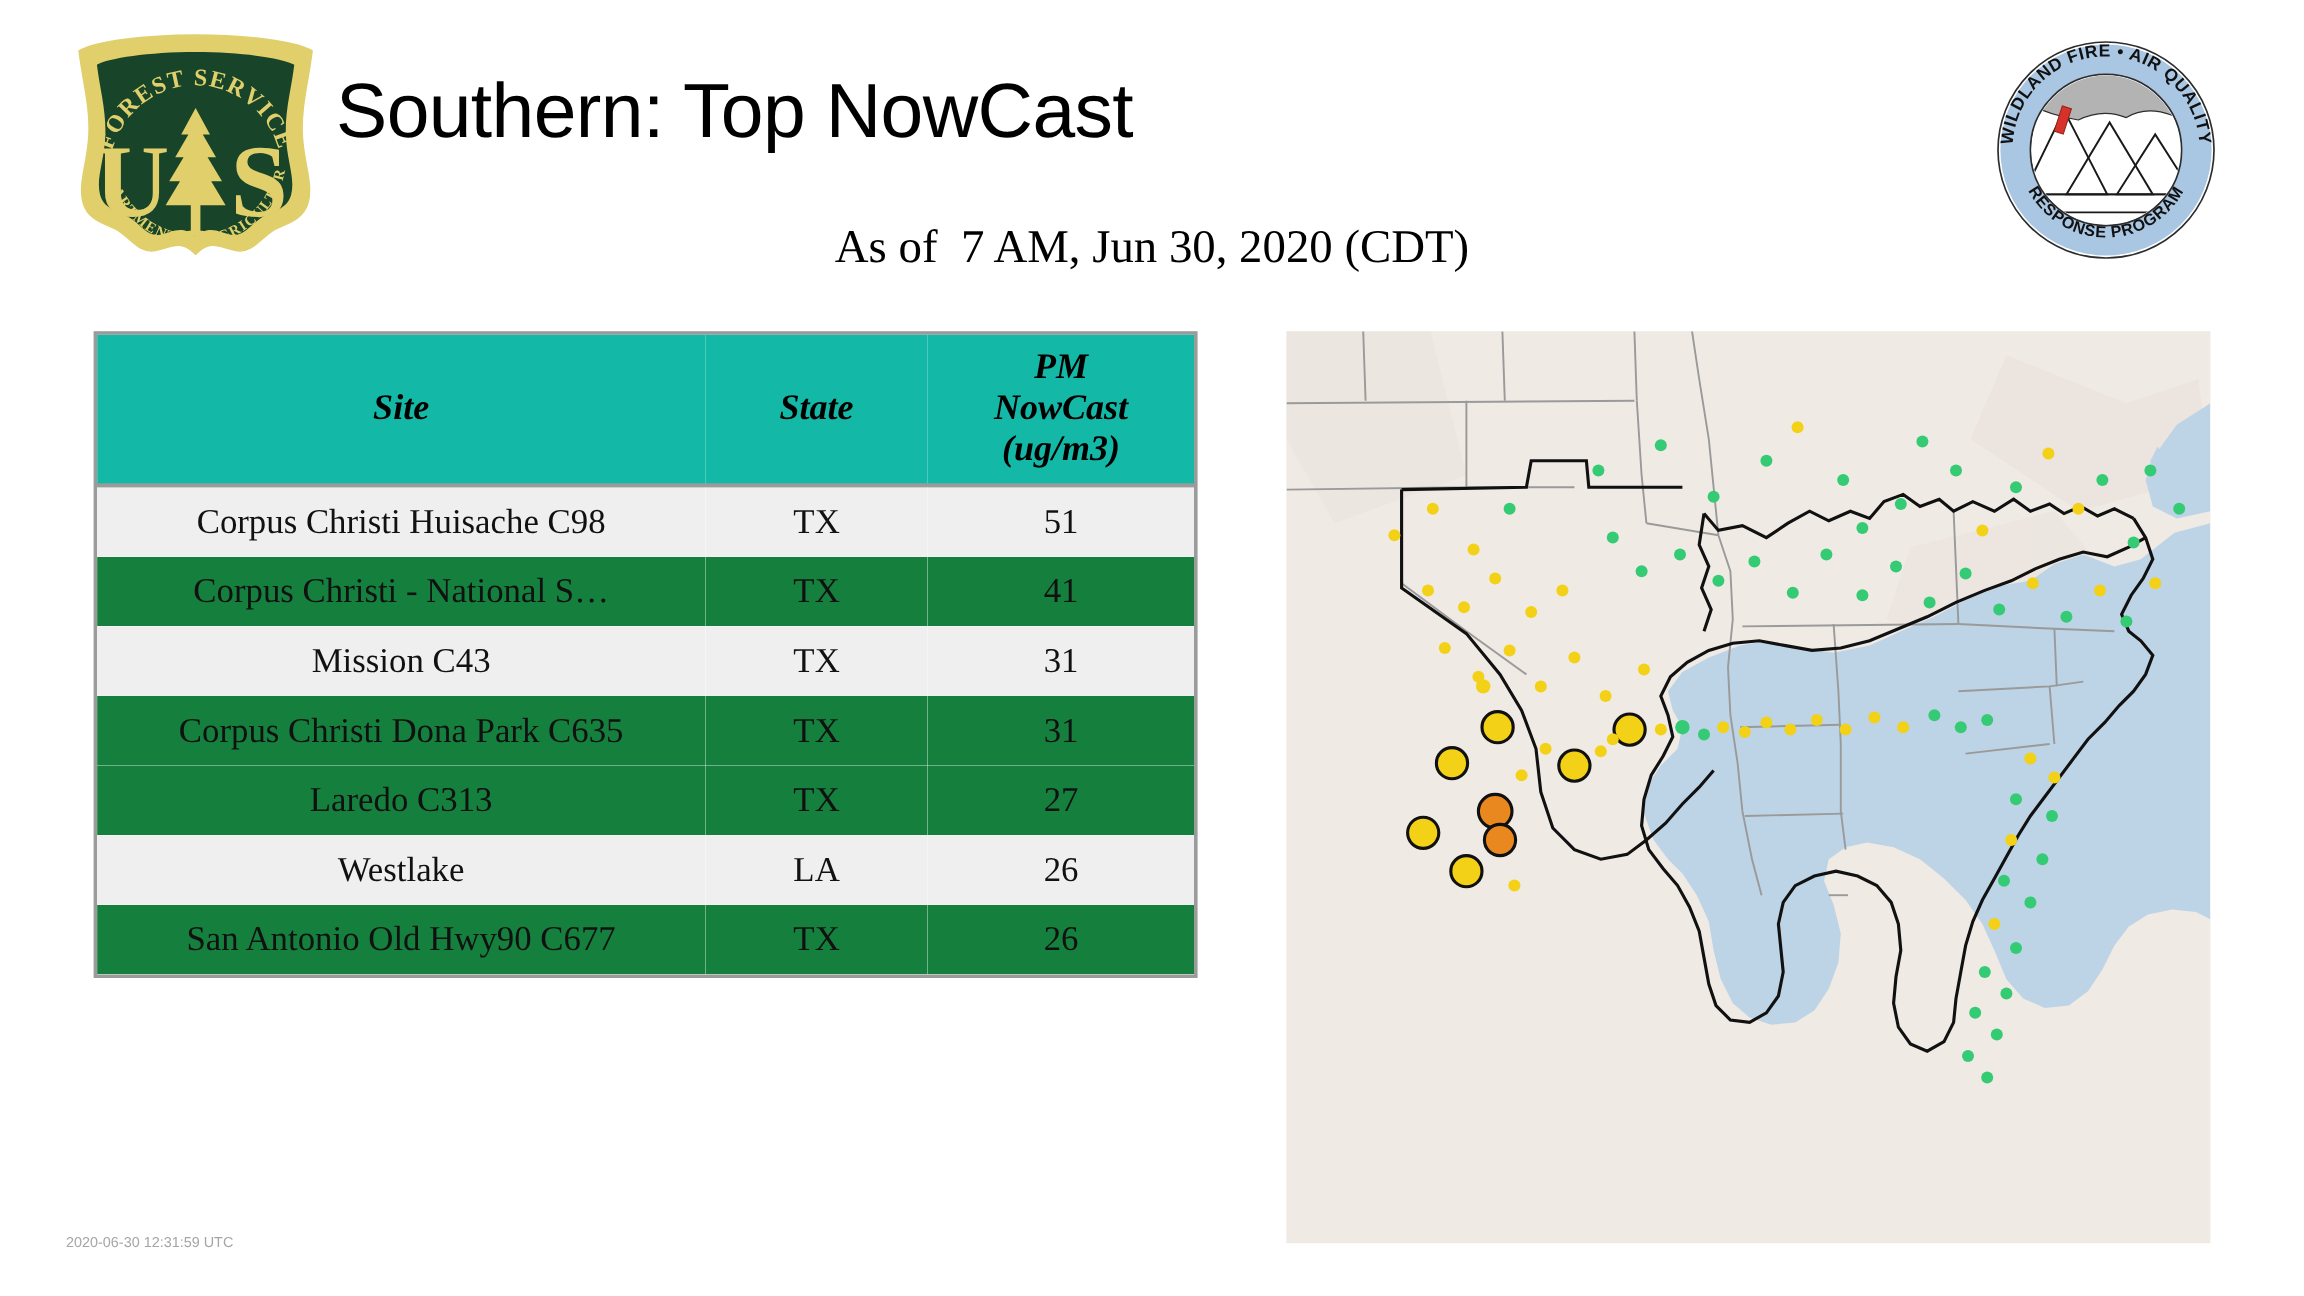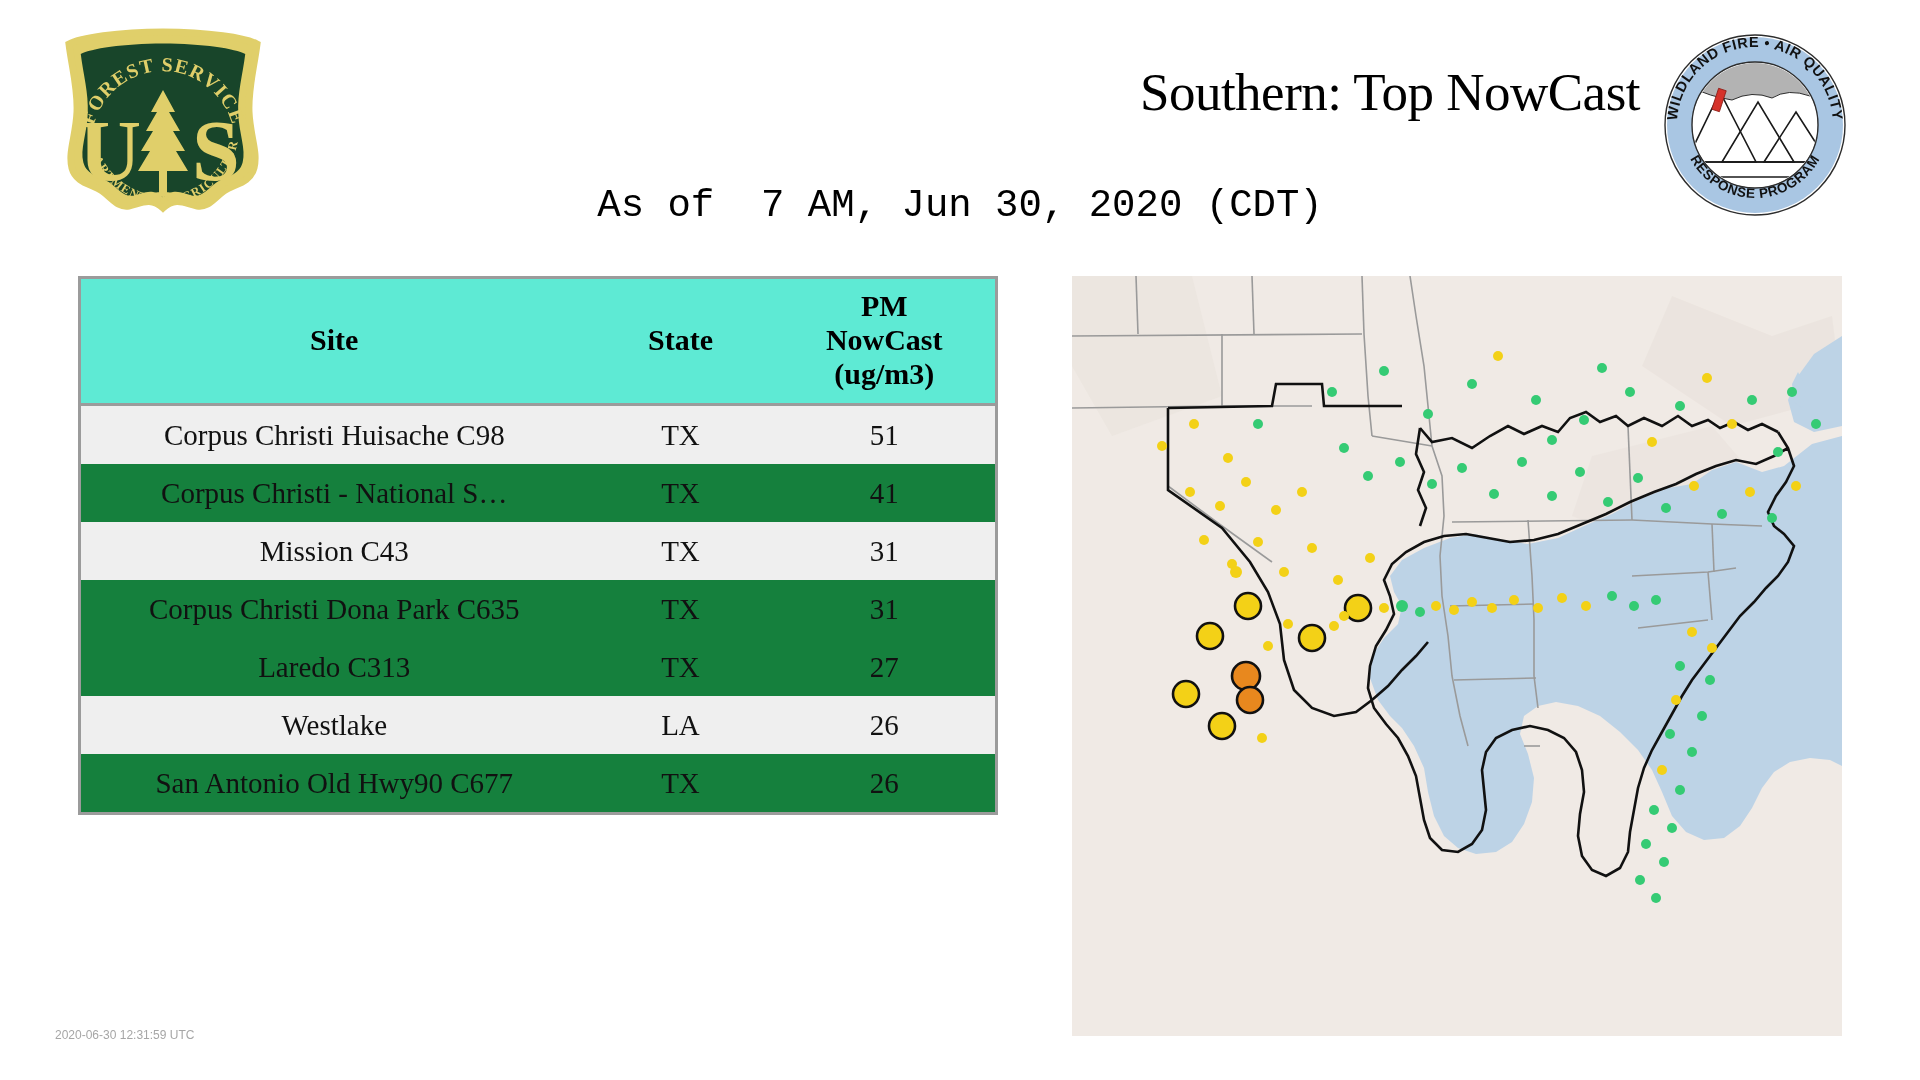--- a/index.html
+++ b/index.html
@@ -21,34 +21,34 @@
     position: absolute; left: 58px; top: 28px;
     width: 210px; height: 200px;
   }
   #wfaq-logo {
     position: absolute; left: 1660px; top: 30px;
     width: 190px; height: 190px;
   }
   #title {
     position: absolute; left: 280px; top: 52px;
     width: 1360px;
-    text-align: right;
-    font-family: Liberation Serif, serif;
+    text-align: left;
+    font-family: Liberation Sans, sans-serif;
     font-stretch: condensed;
-    font-size: 53px;
+    font-size: 64px;
     line-height: 80px;
     color: #000000;
     letter-spacing: -0.5px;
     white-space: nowrap;
   }
   #subtitle {
     position: absolute; left: 280px; top: 183px;
     width: 1360px;
     text-align: center;
-    font-family: Liberation Mono, monospace;
+    font-family: Liberation Serif, serif;
     font-stretch: condensed;
     font-size: 39px;
     line-height: 46px;
     color: #000000;
     white-space: pre;
   }
 
   
   #table-wrap {
     position: absolute;
@@ -57,29 +57,30 @@
     border: 3px solid #9b9b9b;
     box-sizing: border-box;
     background: #ffffff;
   }
   table#nowcast-table {
     width: 100%;
     border-collapse: collapse;
     table-layout: fixed;
   }
   table#nowcast-table th {
-    background: #5eead4;
+    background: #14b8a6;
     color: #000000;
     font-family: "Liberation Serif", serif;
     font-weight: bold;
     font-size: 30px;
     line-height: 34px;
     padding: 10px 4px 12px 4px;
     vertical-align: middle;
     border-bottom: 3px solid #9b9b9b;
+    font-style: italic;
   }
   table#nowcast-table td {
     font-family: "Liberation Serif", serif;
     font-size: 29px;
     color: #111111;
     text-align: center;
     padding: 12px 16px;
     height: 34px;
     white-space: nowrap;
     overflow: hidden;

